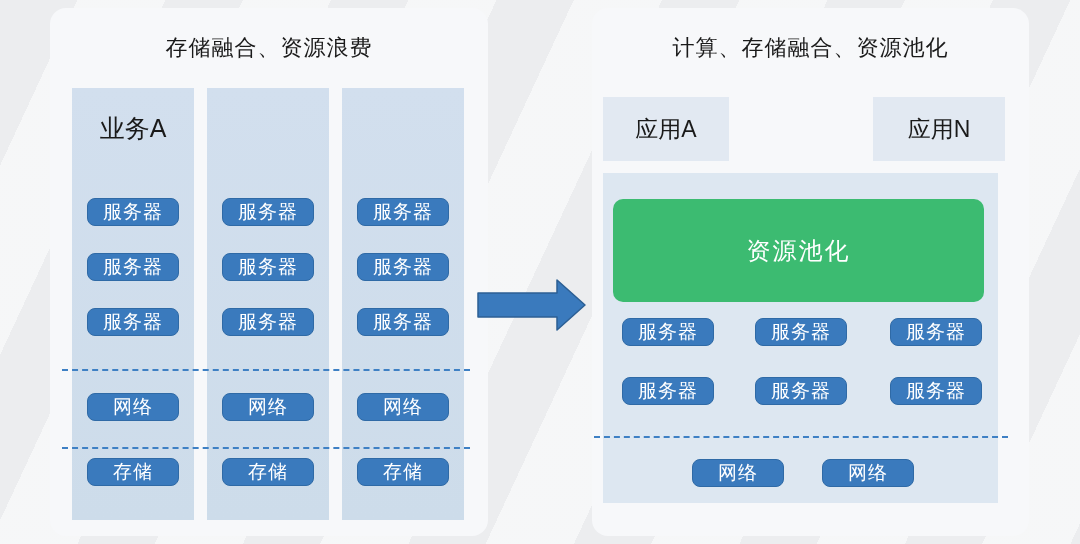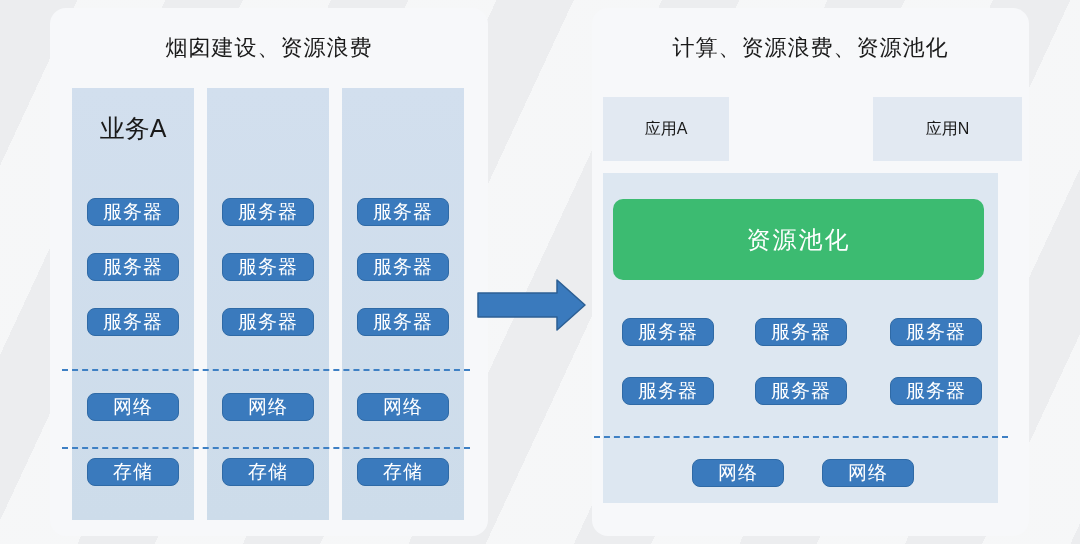--- a/index.html
+++ b/index.html
@@ -38,42 +38,42 @@
     background:#3a7abd;border:1px solid #2f6aa6;border-radius:8px;
     color:#ffffff;font-size:19px;display:flex;align-items:center;justify-content:center;
     box-sizing:border-box;letter-spacing:1px;
   }
   .dash-line{
     position:absolute;height:0;border-top:2px dashed #3e80c4;
   }
   
   .app-box{
     position:absolute;top:89px;width:126px;height:64px;
-    background:#e2e9f2;color:#1a1a1a;font-size:16px;
+    background:#e2e9f2;color:#1a1a1a;font-size:23px;
     display:flex;align-items:center;justify-content:center;
   }
   #pool-container{
     position:absolute;left:11px;top:165px;width:395px;height:330px;
     background:#dde7f1;
   }
   #pool-box{
-    position:absolute;left:10px;top:26px;width:371px;height:81px;
+    position:absolute;left:10px;top:26px;width:371px;height:103px;
     background:#3cbb71;border-radius:10px;color:#fff;font-size:24px;
     display:flex;align-items:center;justify-content:center;letter-spacing:2px;
   }
   .rbox{left:auto;}
   #arrow{position:absolute;left:477px;top:279px;width:109px;height:52px;}
 </style>
 </head>
 <body>
 
 <div class="bg-stripes"></div>
 
 <div class="panel" id="left-panel">
-  <div class="panel-title">烟囱建设、资源浪费</div>
+  <div class="panel-title">存储融合、资源浪费</div>
 
   <div class="silo" style="left:22px">
     <div class="silo-label">业务A</div>
     <div class="box" style="top:110px">服务器</div>
     <div class="box" style="top:165px">服务器</div>
     <div class="box" style="top:220px">服务器</div>
     <div class="box" style="top:305px">网络</div>
     <div class="box" style="top:370px">存储</div>
   </div>
 
@@ -95,24 +95,24 @@
 
   <div class="dash-line" style="left:12px;top:361px;width:408px"></div>
   <div class="dash-line" style="left:12px;top:439px;width:408px"></div>
 </div>
 
 <svg id="arrow" viewBox="0 0 109 52">
   <polygon points="1,14 80,14 80,1 108,26 80,51 80,38 1,38" fill="#3a7abd" stroke="#2c5f94" stroke-width="1.5" stroke-linejoin="round"></polygon>
 </svg>
 
 <div class="panel" id="right-panel">
-  <div class="panel-title">计算、资源浪费、资源池化</div>
+  <div class="panel-title">计算、存储融合、资源池化</div>
 
   <div class="app-box" style="left:11px">应用A</div>
-  <div class="app-box" style="left:281px;width:149px">应用N</div>
+  <div class="app-box" style="left:281px;width:132px">应用N</div>
 
   <div id="pool-container">
     <div id="pool-box">资源池化</div>
 
     <div class="box rbox" style="left:19px;top:145px">服务器</div>
     <div class="box rbox" style="left:152px;top:145px">服务器</div>
     <div class="box rbox" style="left:287px;top:145px">服务器</div>
     <div class="box rbox" style="left:19px;top:204px">服务器</div>
     <div class="box rbox" style="left:152px;top:204px">服务器</div>
     <div class="box rbox" style="left:287px;top:204px">服务器</div>

